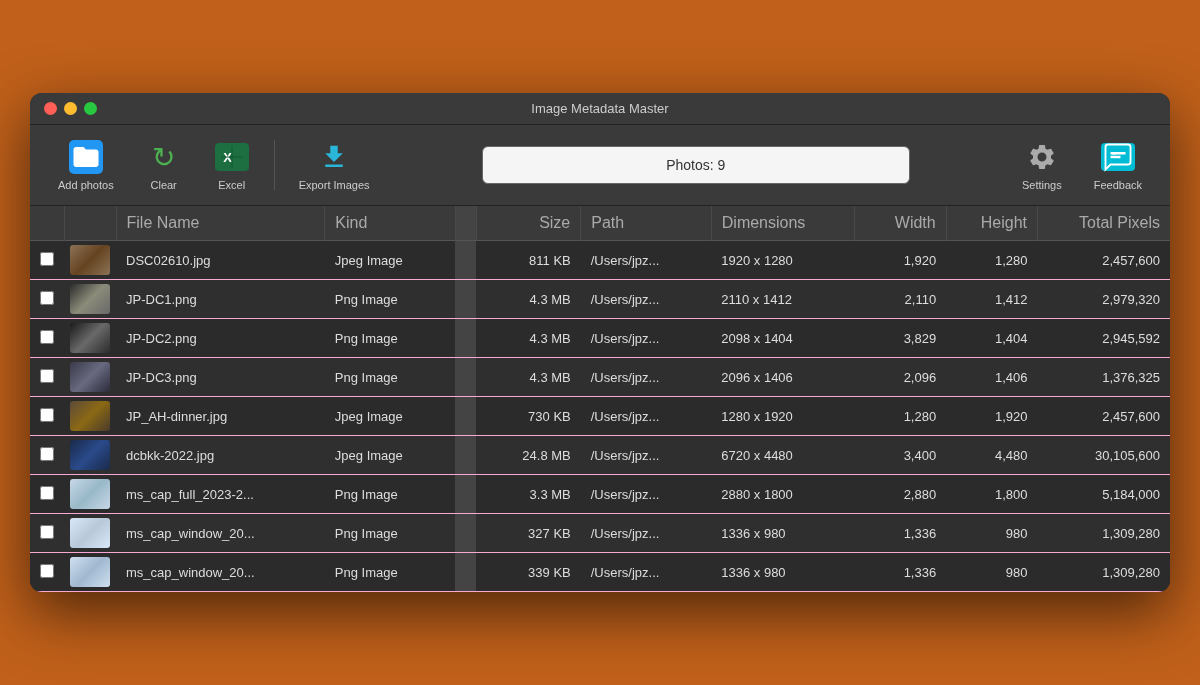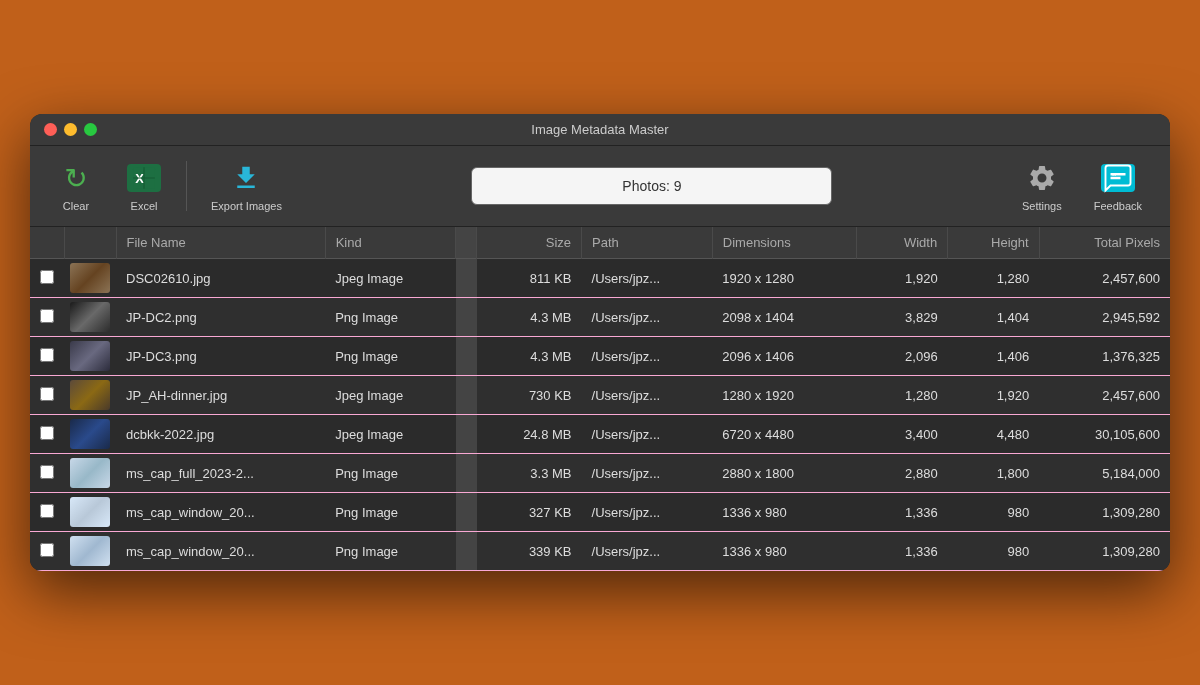--- a/index.html
+++ b/index.html
@@ -107,21 +107,21 @@
       margin: 0 30px;
     }
 
     .photos-input {
       background: rgba(255,255,255,0.95);
       border: 1px solid #666;
       border-radius: 6px;
       padding: 10px 30px;
       font-size: 14px;
       color: #333;
-      width: 361px;
+      width: 428px;
       text-align: center;
       outline: none;
     }
 
     .table-container {
       background: #2b2b2b;
       overflow-x: auto;
     }
 
     table {
@@ -133,21 +133,21 @@
     thead tr {
       background: #3a3a3a;
       border-bottom: 1px solid #555;
     }
 
     thead th {
       padding: 8px 10px;
       text-align: left;
       color: #aaa;
       font-weight: 500;
-      font-size: 13px;
+      font-size: 16px;
       white-space: nowrap;
       border-right: 1px solid #4a4a4a;
     }
 
     thead th:last-child {
       border-right: none;
     }
 
     tbody tr {
       border-bottom: 1px solid #f9a8d4;
@@ -268,20 +268,30 @@
   <div class="title-bar">
     <div class="traffic-lights">
       <div class="traffic-light tl-red"></div>
       <div class="traffic-light tl-yellow"></div>
       <div class="traffic-light tl-green"></div>
     </div>
     <span class="title-text">Image Metadata Master</span>
   </div>
 
   <div class="toolbar">
+    <button class="toolbar-btn">
+      <div class="toolbar-icon">
+        <div class="icon-add-photos">
+          <svg viewBox="0 0 24 24" width="22" height="22" fill="white">
+            <path d="M10 4H4c-1.1 0-2 .9-2 2v12c0 1.1.9 2 2 2h16c1.1 0 2-.9 2-2V8c0-1.1-.9-2-2-2h-8l-2-2z"></path>
+          </svg>
+        </div>
+      </div>
+      <span class="toolbar-label">Add photos</span>
+    </button>
 
     <button class="toolbar-btn">
       <div class="toolbar-icon">
         <span style="color:#4CAF50; font-size:28px;">↻</span>
       </div>
       <span class="toolbar-label">Clear</span>
     </button>
 
     <button class="toolbar-btn">
       <div class="toolbar-icon">
@@ -369,20 +379,37 @@
       <td class="col-dimensions">1920 x 1280</td>
       <td class="col-width">1,920</td>
       <td class="col-height">1,280</td>
       <td class="col-totalpx">2,457,600</td>
     </tr>
           <tr>
       <td class="checkbox-col">
         <input type="checkbox" style="">
       </td>
       <td class="thumb-col">
+        <div class="thumb-placeholder thumb-2"></div>
+      </td>
+      <td class="col-filename">JP-DC1.png</td>
+      <td class="col-kind">Png Image</td>
+      <td style="width:8px; background:#444;"></td>
+      <td class="col-size">4.3 MB</td>
+      <td class="col-path">/Users/jpz...</td>
+      <td class="col-dimensions">2110 x 1412</td>
+      <td class="col-width">2,110</td>
+      <td class="col-height">1,412</td>
+      <td class="col-totalpx">2,979,320</td>
+    </tr>
+          <tr>
+      <td class="checkbox-col">
+        <input type="checkbox" style="">
+      </td>
+      <td class="thumb-col">
         <div class="thumb-placeholder thumb-3"></div>
       </td>
       <td class="col-filename">JP-DC2.png</td>
       <td class="col-kind">Png Image</td>
       <td style="width:8px; background:#444;"></td>
       <td class="col-size">4.3 MB</td>
       <td class="col-path">/Users/jpz...</td>
       <td class="col-dimensions">2098 x 1404</td>
       <td class="col-width">3,829</td>
       <td class="col-height">1,404</td>

